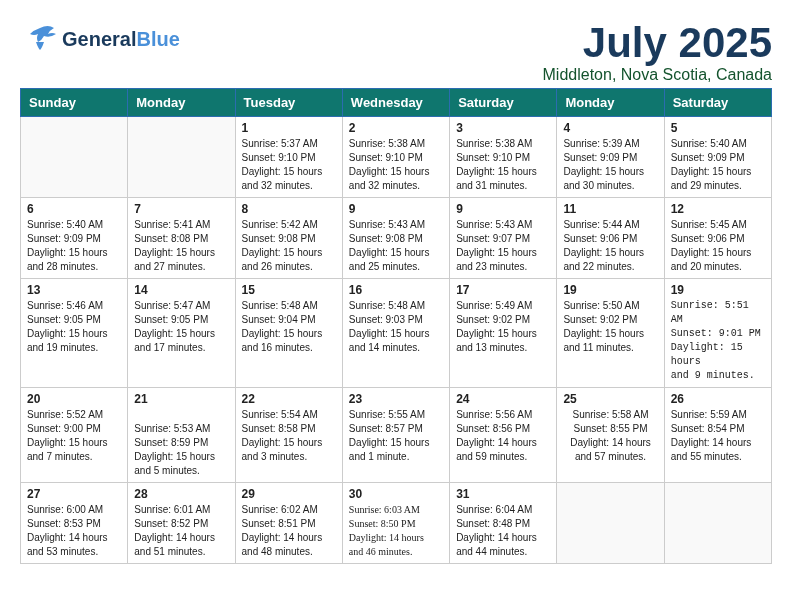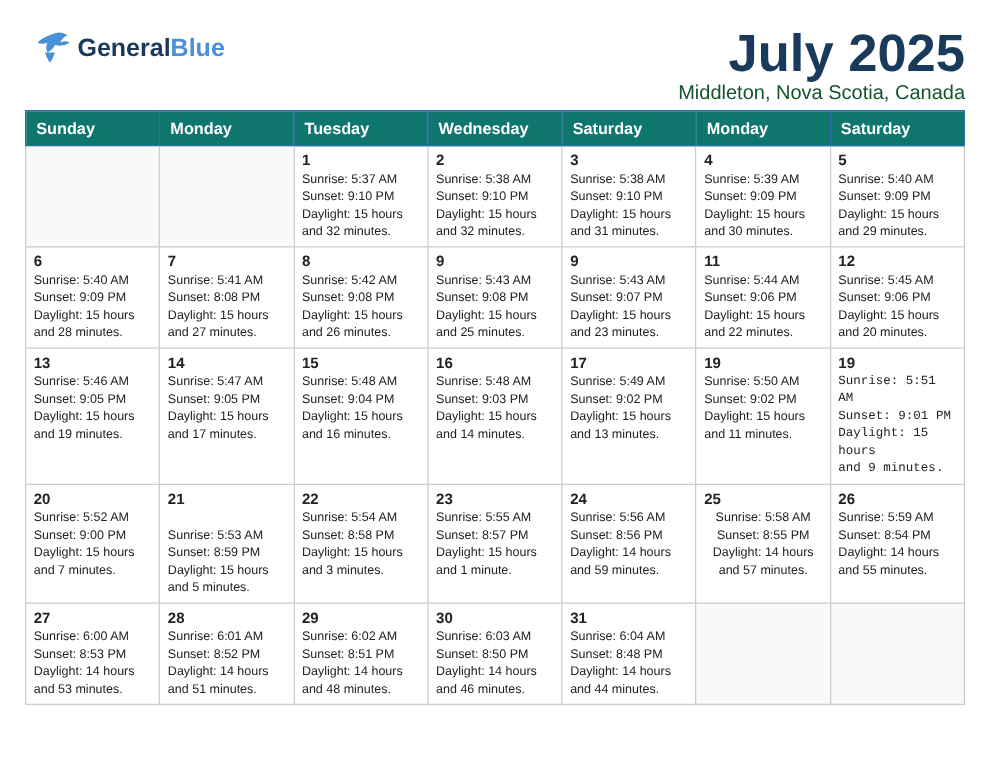--- a/index.html
+++ b/index.html
@@ -322,21 +322,21 @@
         </td>
         <td>
           <div class="day-num">29</div>
           <div class="day-info" style="white-space: pre-line;">Sunrise: 6:02 AM
 Sunset: 8:51 PM
 Daylight: 14 hours
 and 48 minutes.</div>
         </td>
         <td>
           <div class="day-num">30</div>
-          <div class="day-info" style="white-space: pre-line;">Sunrise: 6:03 AM
+          <div class="day-info" style="white-space: pre-line; font-family: Liberation Serif, serif;">Sunrise: 6:03 AM
 Sunset: 8:50 PM
 Daylight: 14 hours
 and 46 minutes.</div>
         </td>
         <td>
           <div class="day-num">31</div>
           <div class="day-info" style="white-space: pre-line;">Sunrise: 6:04 AM
 Sunset: 8:48 PM
 Daylight: 14 hours
 and 44 minutes.</div>

